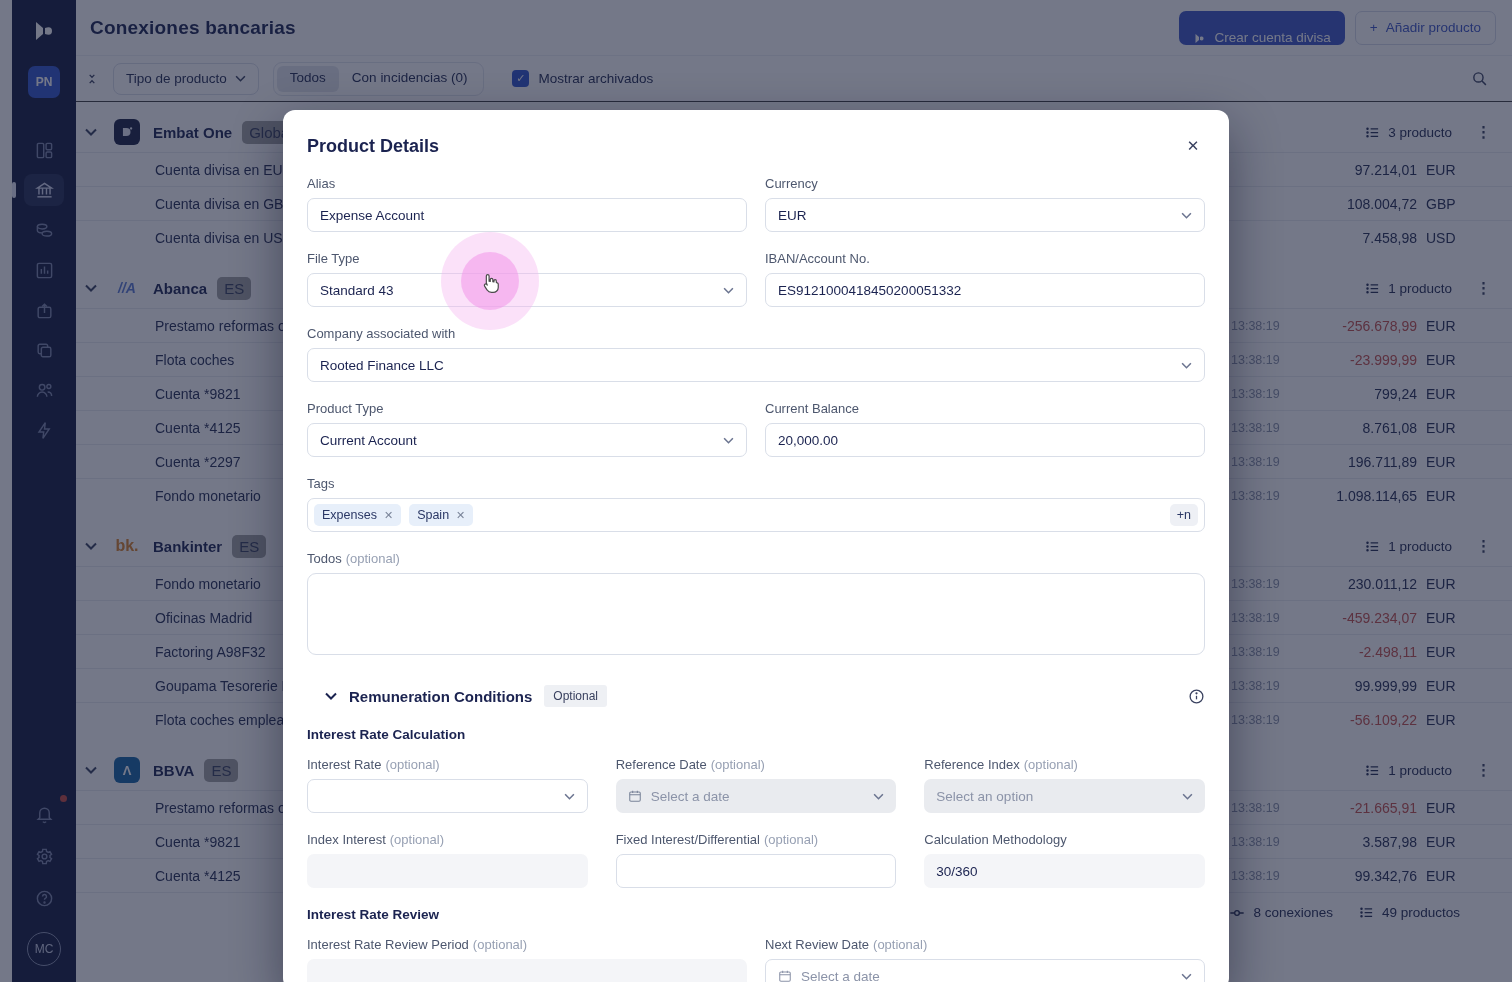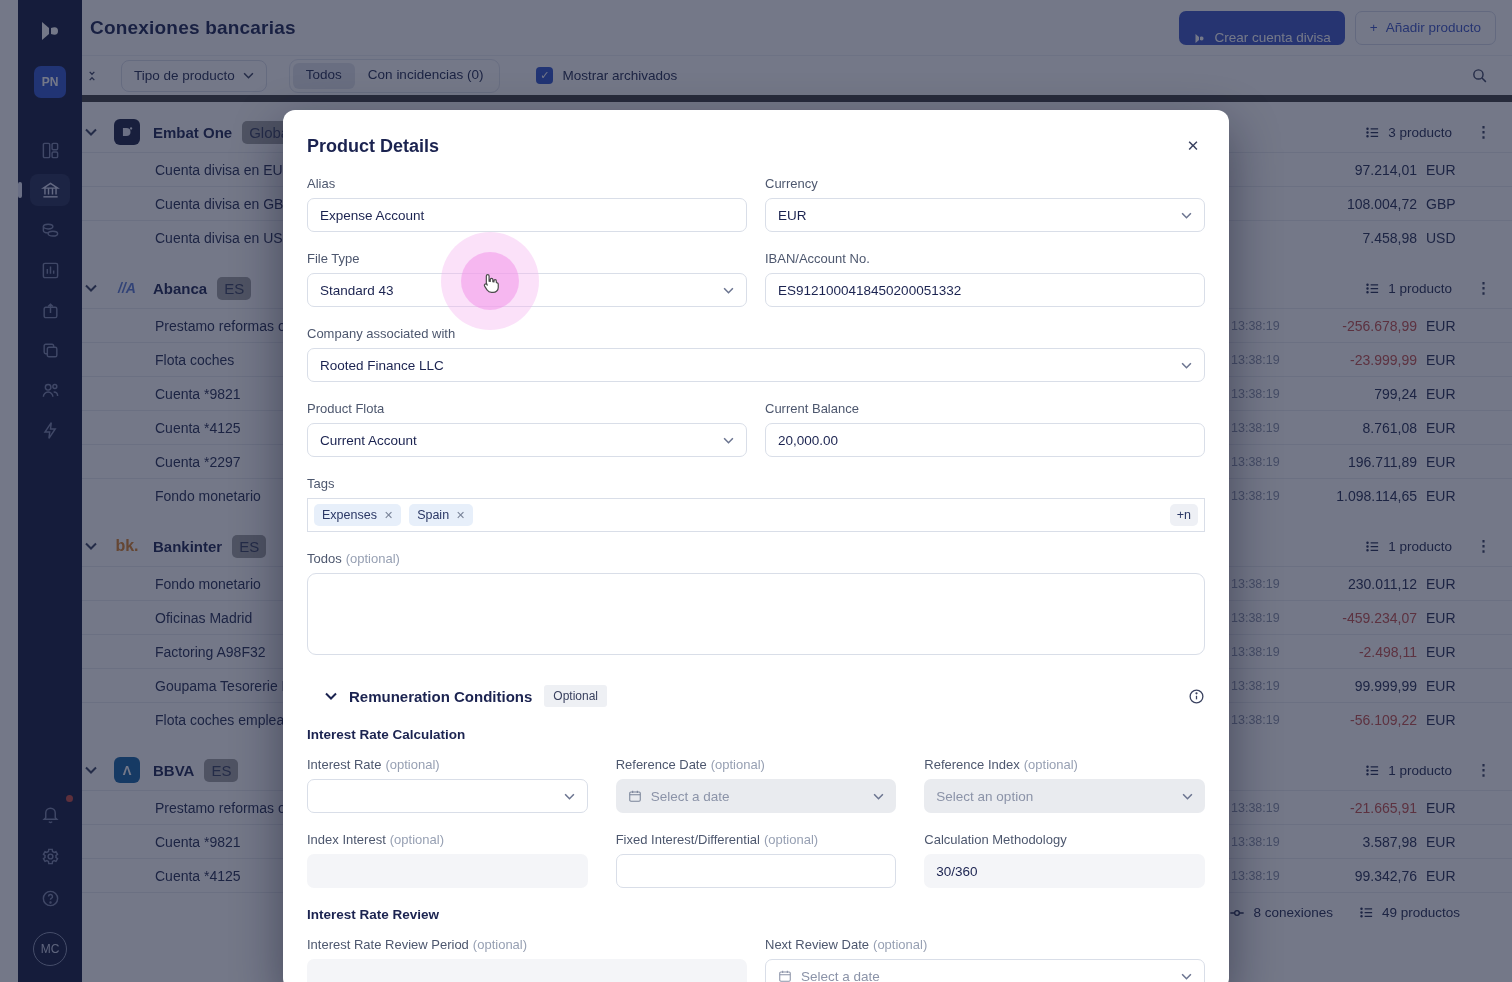--- a/index.html
+++ b/index.html
@@ -1,42 +1,42 @@
 <!DOCTYPE html>
 <html><head>
 <meta charset="utf-8">
 <style>
   * { margin:0; padding:0; box-sizing:border-box; }
   html,body { width:1512px; height:982px; overflow:hidden; }
   body { font-family:"Liberation Sans", sans-serif; background:#fff; position:relative; color:#252E54; }
   svg { display:block; }
 
   
-  .sidebar { position:absolute; left:18px; top:0; width:64px; height:982px; background:#131B3F; z-index:1; display:flex; flex-direction:column; align-items:center; }
+  .sidebar { position:absolute; left:12px; top:0; width:64px; height:982px; background:#131B3F; z-index:1; display:flex; flex-direction:column; align-items:center; }
   .sb-logo { margin-top:18px; }
   .sb-avatar { margin-top:22px; width:32px; height:32px; border-radius:7px; background:#3155CE; color:#fff; font-size:12px; font-weight:bold; display:flex; align-items:center; justify-content:center; }
   .sb-nav { margin-top:36px; display:flex; flex-direction:column; gap:8px; align-items:center; }
   .sb-item { width:40px; height:32px; display:flex; align-items:center; justify-content:center; color:#7E87AD; border-radius:8px; position:relative; }
   .sb-item.active { background:#252D55; color:#D6DBF2; }
   .sb-item.active::before { content:""; position:absolute; left:-12px; top:8px; width:4px; height:16px; border-radius:3px; background:#E6E9F7; }
   .sb-bottom { margin-top:auto; display:flex; flex-direction:column; gap:10px; align-items:center; padding-bottom:16px; }
   .bell-wrap { position:relative; }
   .bell-dot { position:absolute; top:-3px; right:-3px; width:7px; height:7px; border-radius:50%; background:#C94A40; }
   .sb-user { width:34px; height:34px; border-radius:50%; border:1.5px solid #8A92B2; color:#C9CEE4; font-size:12px; display:flex; align-items:center; justify-content:center; margin-top:8px; }
 
   
   .main { position:absolute; left:64px; top:0; width:1448px; height:982px; background:#fff; }
   .topbar { height:56px; display:flex; align-items:center; padding:0 16px 0 26px; border-bottom:1px solid #EDEFF4; }
   .page-title { font-size:19px; font-weight:bold; color:#1B2350; letter-spacing:.2px; }
   .topbar-actions { margin-left:auto; display:flex; gap:10px; }
   .btn { height:34px; border-radius:7px; font-size:13.5px; display:flex; align-items:center; gap:8px; padding:0 14px; cursor:pointer; border:none; font-family:inherit; }
   .btn-primary { background:#3D56C6; color:#fff;align-items:flex-end; }
   .btn-secondary { background:#fff; color:#3D56C6; border:1px solid #D5DAE8; }
 
-  .filterbar { height:46px; display:flex; align-items:center; padding:0 24px 0 21px; border-bottom:7px solid #404040; gap:22px; }
+  .filterbar { height:46px; display:flex; align-items:center; padding:0 24px 0 21px; border-bottom:1px solid #404040; gap:14px; }
   .collapse-ic { color:#39415F; display:flex; }
   .dropdown-pill { height:32px; border:1px solid #DADEE9; border-radius:8px; display:flex; align-items:center; gap:8px; padding:0 12px; font-size:13.5px; color:#252E54; }
   .segmented { height:34px; border:1px solid #E2E5EE; background:#fff; border-radius:9px; display:flex; padding:3px; font-size:13.5px; }
   .seg { padding:4px 13px; border-radius:6px; color:#252E54; }
   .seg.active { background:#E4E7EE; }
   .chk-group { display:flex; align-items:center; gap:9px; margin-left:14px; }
   .checkbox { width:17px; height:17px; border-radius:4px; background:#3155CE; color:#fff; font-size:11px; display:flex; align-items:center; justify-content:center; }
   .chk-label { font-size:13.5px; color:#252E54; }
   .search-ic { margin-left:auto; color:#39415F; }
 
@@ -72,21 +72,21 @@
   .cols3 { grid-template-columns:1fr 1fr 1fr; gap:28px; }
   .f-label { font-size:13px; color:#4D576E; margin-bottom:7px; display:flex; gap:4px; }
   .f-label .opt { color:#97A0B3; }
   .f-input, .f-select { height:34px; border:1px solid #D9DEE8; border-radius:7px; background:#fff; display:flex; align-items:center; padding:0 12px; font-size:13.5px; color:#1B2350; width:100%; font-family:inherit; }
   input.f-input { outline:none; }
   .f-select { justify-content:space-between; }
   .f-select .chev { color:#6B7490; }
   .f-select.gray { background:#E9EBEF; border:none; color:#7A8499; }
   .f-select .ph { color:#8B93A8; display:flex; align-items:center; gap:9px; }
   .f-box { height:34px; border-radius:7px; background:#F4F5F8; display:flex; align-items:center; padding:0 12px; font-size:13.5px; color:#1B2350; }
-  .tags-box { height:34px; border:1px solid #D9DEE8; border-radius:0; display:flex; align-items:center; gap:8px; padding:0 6px; }
+  .tags-box { height:34px; border:1px solid #D9DEE8; border-radius:7px; display:flex; align-items:center; gap:8px; padding:0 6px; }
   .tag-chip { background:#E7EFFA; color:#2A3765; font-size:12.5px; border-radius:5px; padding:4px 8px; display:flex; align-items:center; gap:7px; }
   .tag-x { color:#7A8499; font-size:11px; }
   .tag-more { margin-left:auto; background:#EEF0F5; color:#2A3765; font-size:12.5px; border-radius:5px; padding:4px 7px; }
   textarea.notes { width:100%; height:82px; border:1px solid #D9DEE8; border-radius:9px; resize:none; outline:none; font-family:inherit; }
   .section-head { display:flex; align-items:center; margin:26px 0 20px 0; }
   .sec-chevron { color:#1B2350; width:20px; margin-left:14px; }
   .sec-title { font-size:15px; font-weight:bold; color:#1B2350; margin-left:8px; }
   .sec-badge { margin-left:12px; background:#EEF0F4; color:#39415F; font-size:12px; padding:4px 9px; border-radius:3px; }
   .sec-info { margin-left:auto; color:#39415F; }
   .sub-h { font-size:13.5px; font-weight:bold; color:#1B2350; margin-bottom:15px; }
@@ -525,21 +525,21 @@
         <span>Rooted Finance LLC</span>
         <svg class="chev" width="11" height="7" viewBox="0 0 12 8" fill="none" stroke="currentColor" stroke-width="1.8">
             <path d="M1 1.5 L6 6.5 L11 1.5"></path>
           </svg>
       </div>
     </div>
   </div>
 
   <div class="m-row cols2">
     <div>
-      <div class="f-label">Product Flota</div>
+      <div class="f-label">Product Type</div>
       <div class="f-select">
         <span>Current Account</span>
         <svg class="chev" width="11" height="7" viewBox="0 0 12 8" fill="none" stroke="currentColor" stroke-width="1.8">
             <path d="M1 1.5 L6 6.5 L11 1.5"></path>
           </svg>
       </div>
     </div>
     <div>
       <div class="f-label">Current Balance</div>
       <input class="f-input" value="20,000.00" style="">

